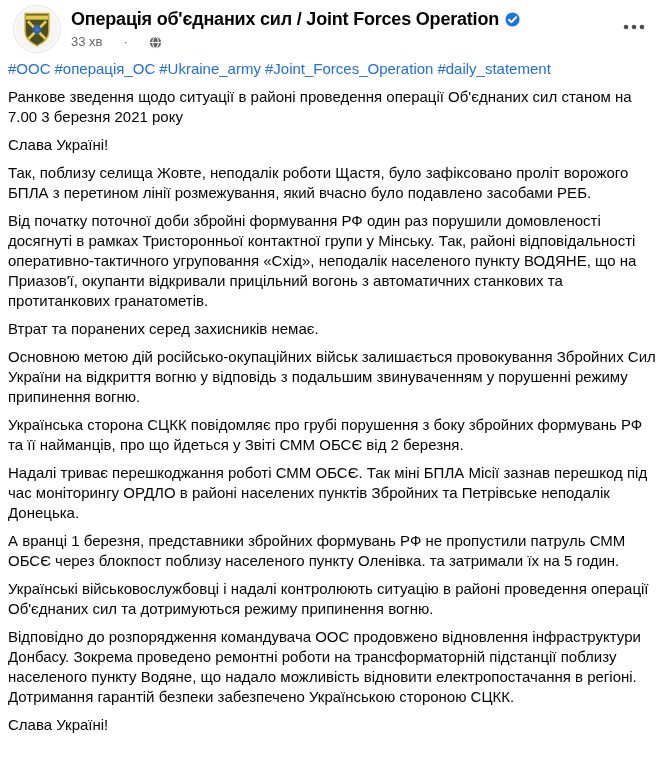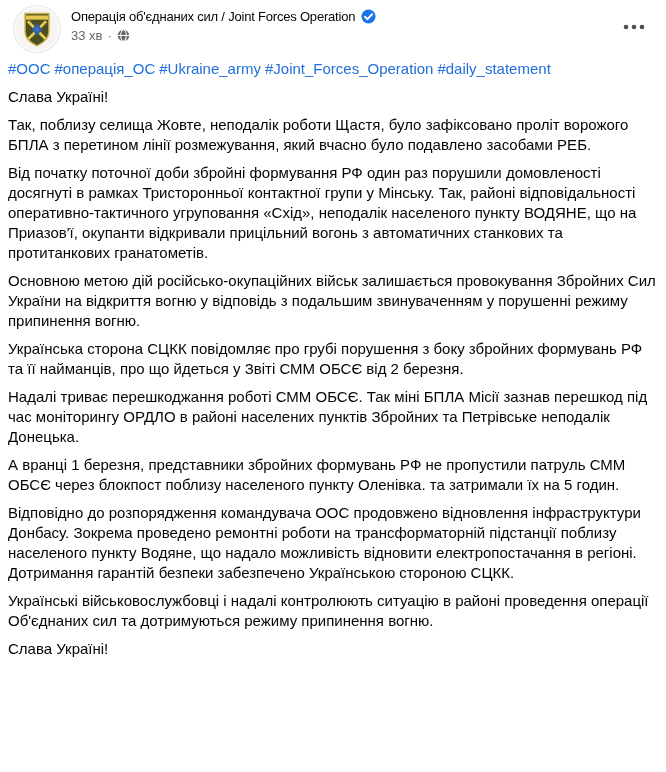--- a/index.html
+++ b/index.html
@@ -21,25 +21,25 @@
   .header{display:flex;align-items:flex-start;padding:5px 14px 2px 13px;}
   .avatar{
     width:48px;height:48px;border-radius:50%;flex:0 0 48px;
     box-shadow:inset 0 0 0 1px rgba(0,0,0,.08);
     display:flex;align-items:center;justify-content:center;
     background:#fafafa;cursor:pointer;
   }
   .hdr-text{margin-left:10px;flex:1;padding-top:4px;min-width:0;}
   .name-row{display:flex;align-items:center;gap:6px;}
   .page-name{
-    font-size:13px;font-weight:400;color:var(--text);
+    font-size:18px;font-weight:700;color:var(--text);
     letter-spacing:-.2px;cursor:pointer;white-space:nowrap;
   }
   .verified{display:inline-flex;align-items:center;}
-  .sub-row{display:flex;align-items:center;gap:4px;margin-top:4px;
+  .sub-row{display:flex;align-items:flex-end;gap:20px;margin-top:4px;
     font-size:13px;color:var(--muted);}
   .sub-row .ts{cursor:pointer;}
   .dot{margin:0 1px;}
   .menu-btn{padding:10px 6px;cursor:pointer;margin-top:2px;}
   .content{padding:4px 8px 0 8px;font-size:15px;line-height:20px;}
   .content p{margin:0 0 8px 0;}
   .hashtags{white-space:nowrap;}
   .hashtags a{color:var(--link-blue);text-decoration:none;margin-right:4px;cursor:pointer;}
 </style>
 </head>
@@ -94,25 +94,27 @@
           <circle cx="20" cy="4" r="2.3" fill="#4b4f56"></circle>
         </svg>
       </span>
     </div>
   </div>
 
   <div class="content">
     <p class="hashtags">
       <a href="#">#ООС</a><a href="#">#операція_ОС</a><a href="#">#Ukraine_army</a><a href="#">#Joint_Forces_Operation</a><a href="#">#daily_statement</a>
     </p>
+    <p>Ранкове зведення щодо ситуації в районі проведення операції Об'єднаних сил станом на 7.00 3 березня 2021 року</p>
     <p>Слава Україні!</p>
     <p>Так, поблизу селища Жовте, неподалік роботи Щастя, було зафіксовано проліт ворожого БПЛА з перетином лінії розмежування, який вчасно було подавлено засобами РЕБ.</p>
     <p>Від початку поточної доби збройні формування РФ один раз порушили домовленості досягнуті в рамках Тристоронньої контактної групи у Мінську. Так,  районі відповідальності оперативно-тактичного угруповання «Схід», неподалік населеного пункту ВОДЯНЕ, що на Приазов'ї, окупанти відкривали прицільний вогонь з автоматичних станкових та протитанкових гранатометів.</p>
+    <p>Втрат та поранених серед захисників немає.</p>
     <p>Основною метою дій російсько-окупаційних військ залишається провокування Збройних Сил України на відкриття вогню у відповідь з подальшим звинуваченням у порушенні режиму припинення вогню.</p>
     <p>Українська сторона СЦКК повідомляє про грубі порушення з боку збройних формувань РФ та її найманців, про що йдеться у Звіті СММ ОБСЄ від 2 березня.</p>
     <p>Надалі триває перешкоджання роботі СММ ОБСЄ. Так міні БПЛА Місії зазнав перешкод під час моніторингу ОРДЛО в районі населених пунктів Збройних та Петрівське неподалік Донецька.</p>
     <p>А вранці 1 березня, представники збройних формувань РФ не пропустили патруль СММ ОБСЄ через блокпост поблизу населеного пункту Оленівка. та затримали їх на 5 годин.</p>
+    <p>Українські військовослужбовці і надалі контролюють ситуацію в районі проведення операції Об'єднаних сил та дотримуються режиму припинення вогню.</p>
     <p>Відповідно до розпорядження командувача ООС продовжено відновлення інфраструктури Донбасу. Зокрема проведено ремонтні роботи на трансформаторній підстанції поблизу населеного пункту Водяне, що надало можливість відновити електропостачання в регіоні. Дотримання гарантій безпеки забезпечено Українською стороною СЦКК.</p>
-    <p>Українські військовослужбовці і надалі контролюють ситуацію в районі проведення операції Об'єднаних сил та дотримуються режиму припинення вогню.</p>
     <p>Слава Україні!</p>
   </div>
 
 </div>
 
 </body></html>

